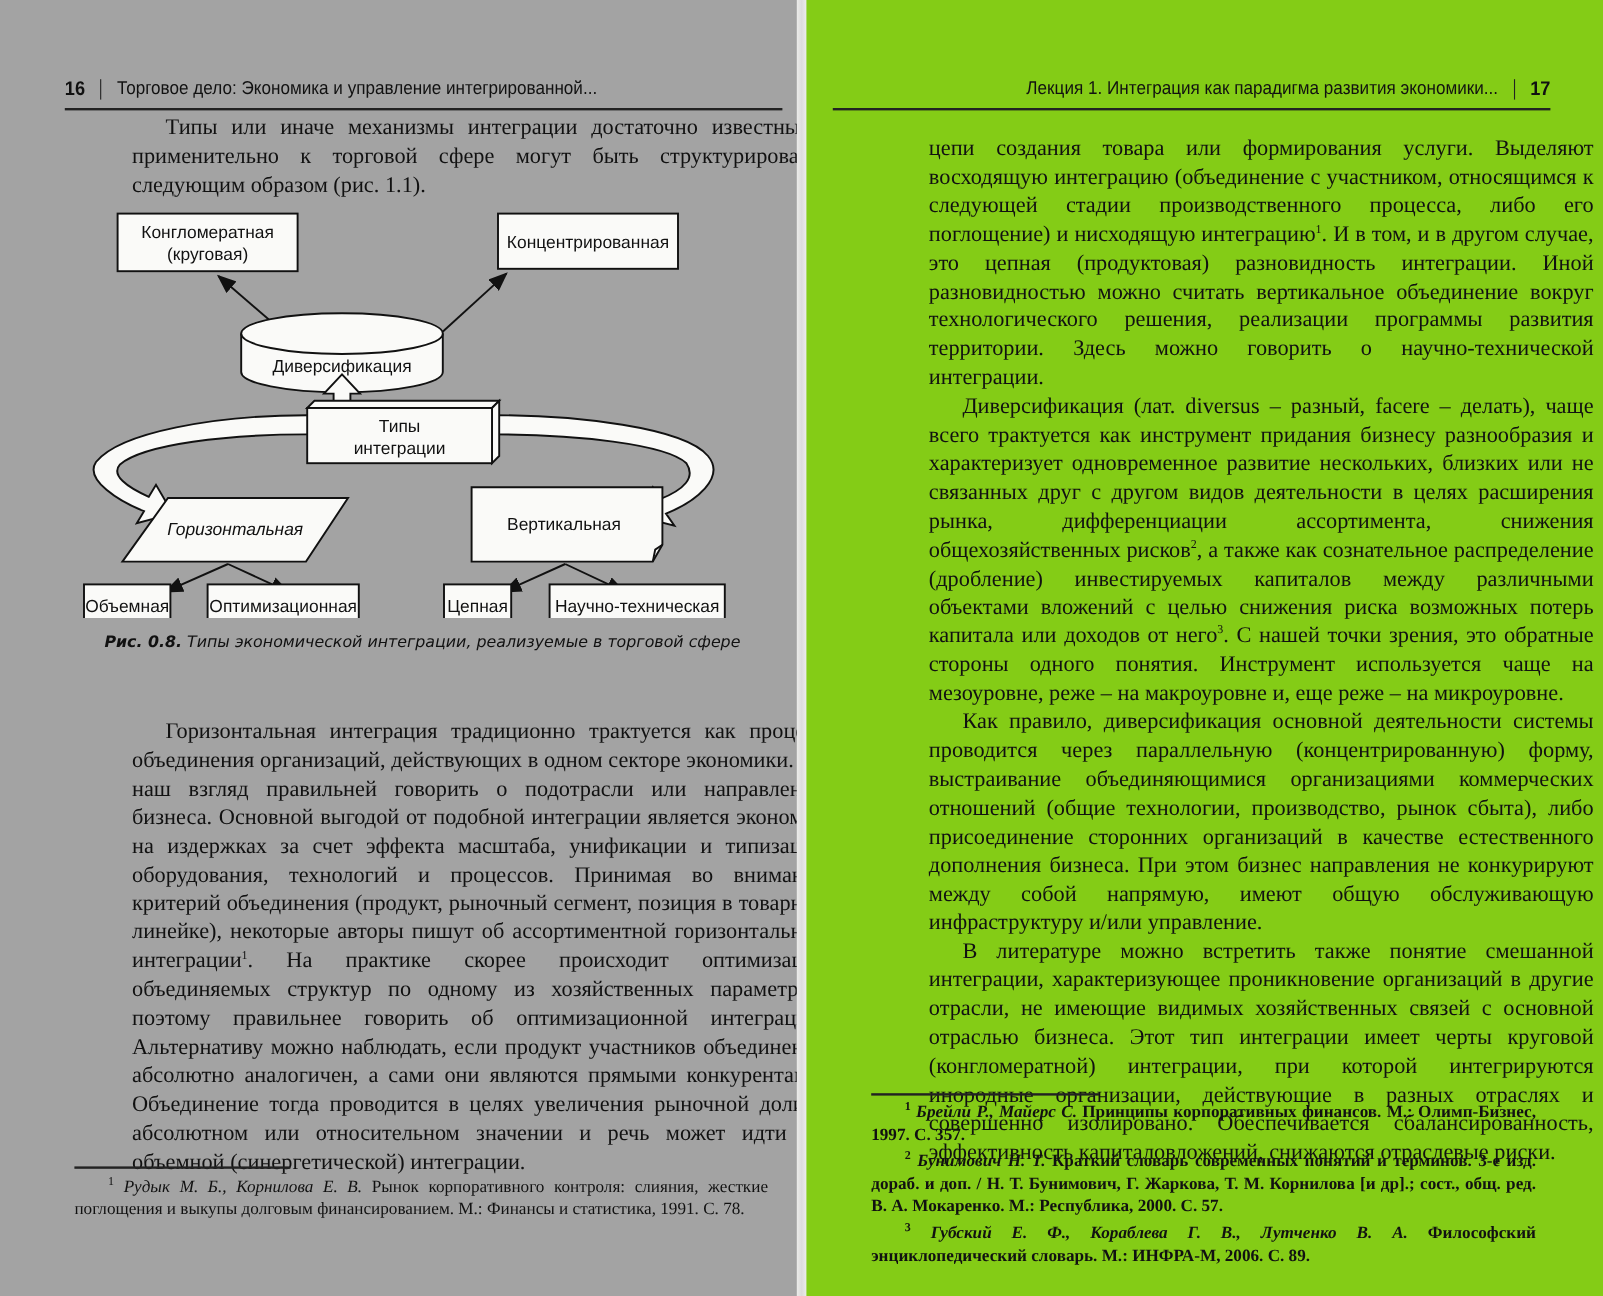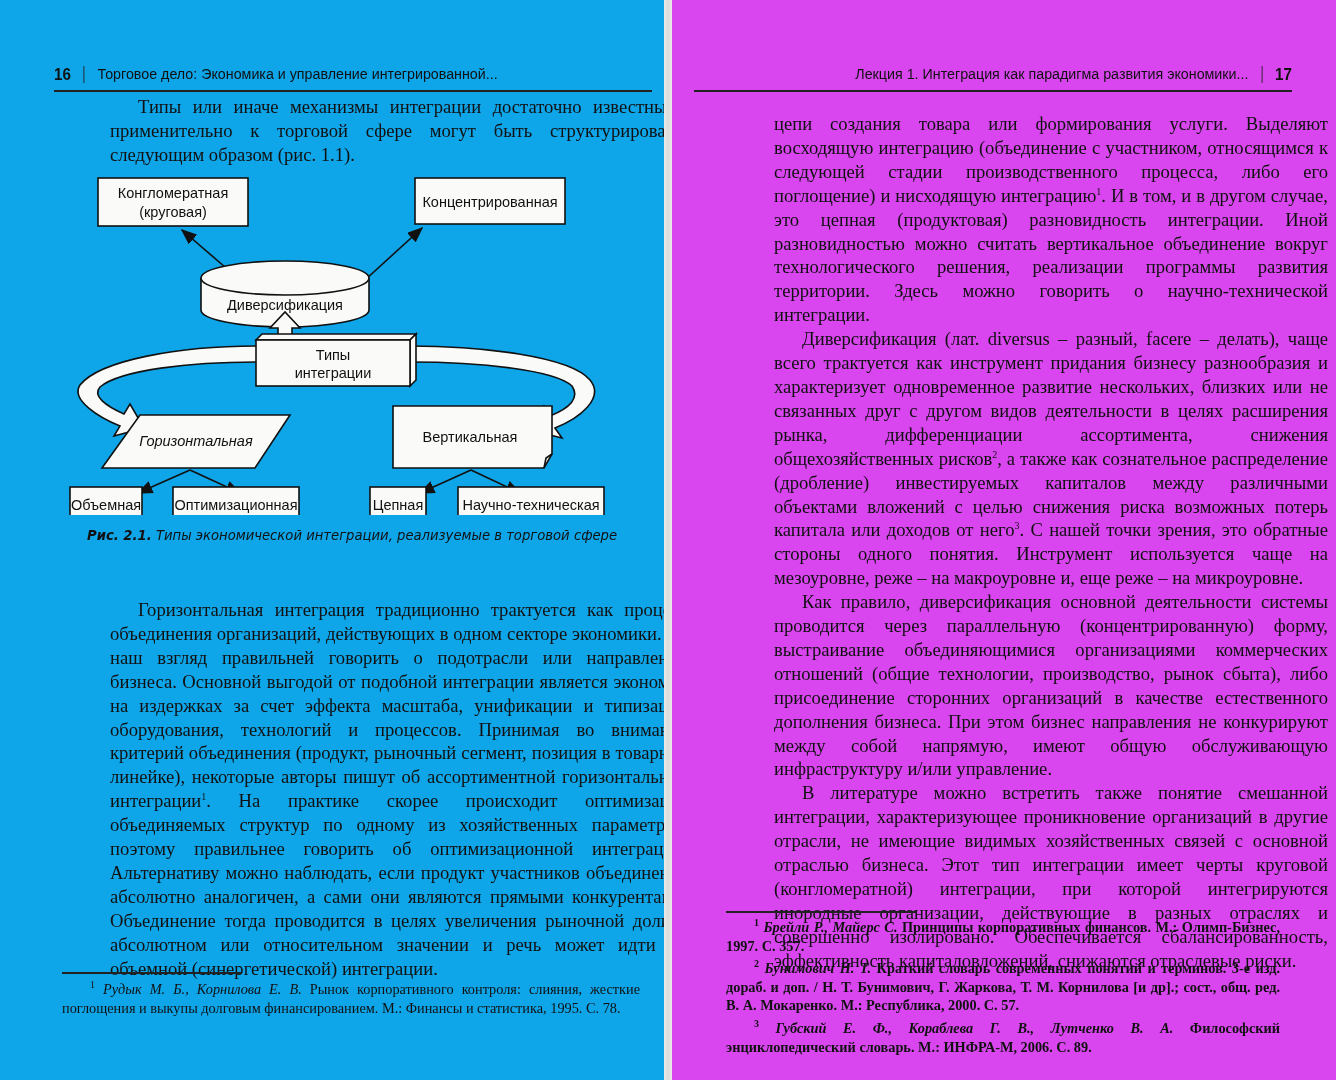--- a/index.html
+++ b/index.html
@@ -2,23 +2,23 @@
 <html><head>
 <meta charset="utf-8">
 <style>
   html, body { margin:0; padding:0; }
   body {
     width:1336px; height:1080px; overflow:hidden; position:relative;
     background:#f4f4f2;
     font-family:"Liberation Serif","DejaVu Serif",serif;
     color:#111;
   }
-  .page { position:absolute; top:0; height:1080px; background:#0ea5e9; }
+  .page { position:absolute; top:0; height:1080px; background:#a3a3a3; }
   #page-left { left:0; width:668px; }
-  #page-right { left:668px; width:668px; background:#d946ef; }
+  #page-right { left:668px; width:668px; background:#84cc16; }
   .gutter { position:absolute; left:664px; top:0; width:8px; height:1080px;
     background:linear-gradient(to right,#ececea,#dcdcda,#ececea); }
 
   .running-head {
     position:absolute; top:62px; height:24px;
     font-family:"Liberation Sans","DejaVu Sans",sans-serif;
     font-size:15.5px; display:flex; align-items:center;
     border-bottom:2px solid #222; padding-bottom:4px;
     transform:scaleX(0.92);
   }
@@ -116,30 +116,30 @@
       <text class="dtext" x="136" y="276" text-anchor="middle" font-style="italic">Горизонтальная</text>
       <text class="dtext" x="410" y="272" text-anchor="middle">Вертикальная</text>
       <text class="dtext" x="46" y="340" text-anchor="middle">Объемная</text>
       <text class="dtext" x="176" y="340" text-anchor="middle">Оптимизационная</text>
       <text class="dtext" x="338" y="340" text-anchor="middle">Цепная</text>
       <text class="dtext" x="471" y="340" text-anchor="middle">Научно-техническая</text>
     </svg>
   </div>
 
   <div class="caption">
-    <b>Рис. 2.1.</b><span> Типы экономической интеграции, реализуемые в торговой сфере</span>
+    <b>Рис. 0.8.</b><span> Типы экономической интеграции, реализуемые в торговой сфере</span>
   </div>
 
   <div class="col" id="left-body">
     <p class="p"><span>Горизонтальная интеграция традиционно трактуется как процесс объединения организаций, действующих в одном секторе экономики. На наш взгляд правильней говорить о подотрасли или направлении бизнеса. Основной выгодой от подобной интеграции является экономия на издержках за счет эффекта масштаба, унификации и типизации оборудования, технологий и процессов. Принимая во внимание критерий объединения (продукт, рыночный сегмент, позиция в товарной линейке), некоторые авторы пишут об ассортиментной горизонтальной интеграции</span><sup>1</sup><span>. На практике скорее происходит оптимизация объединяемых структур по одному из хозяйственных параметров, поэтому правильнее говорить об оптимизационной интеграции. Альтернативу можно наблюдать, если продукт участников объединения абсолютно аналогичен, а сами они являются прямыми конкурентами. Объединение тогда проводится в целях увеличения рыночной доли в абсолютном или относительном значении и речь может идти об объемной (синергетической) интеграции.</span></p>
   </div>
 
   <div class="fnrule" id="fnrule-left"></div>
   <div class="fn" id="fn-left">
-    <p><sup>1</sup> <i>Рудык М. Б., Корнилова Е. В.</i><span> Рынок корпоративного контроля: слияния, жесткие поглощения и выкупы долговым финансированием. М.: Финансы и статистика, 1995. С. 78.</span></p>
+    <p><sup>1</sup> <i>Рудык М. Б., Корнилова Е. В.</i><span> Рынок корпоративного контроля: слияния, жесткие поглощения и выкупы долговым финансированием. М.: Финансы и статистика, 1991. С. 78.</span></p>
   </div>
 </div>
 
 <div class="page" id="page-right">
   <div class="running-head" id="head-right" style="left:auto;right:44px;">
     <span>Лекция 1.  Интеграция как парадигма развития экономики...</span>
     <span class="bar"></span>
     <span class="pno">17</span>
   </div>
 

